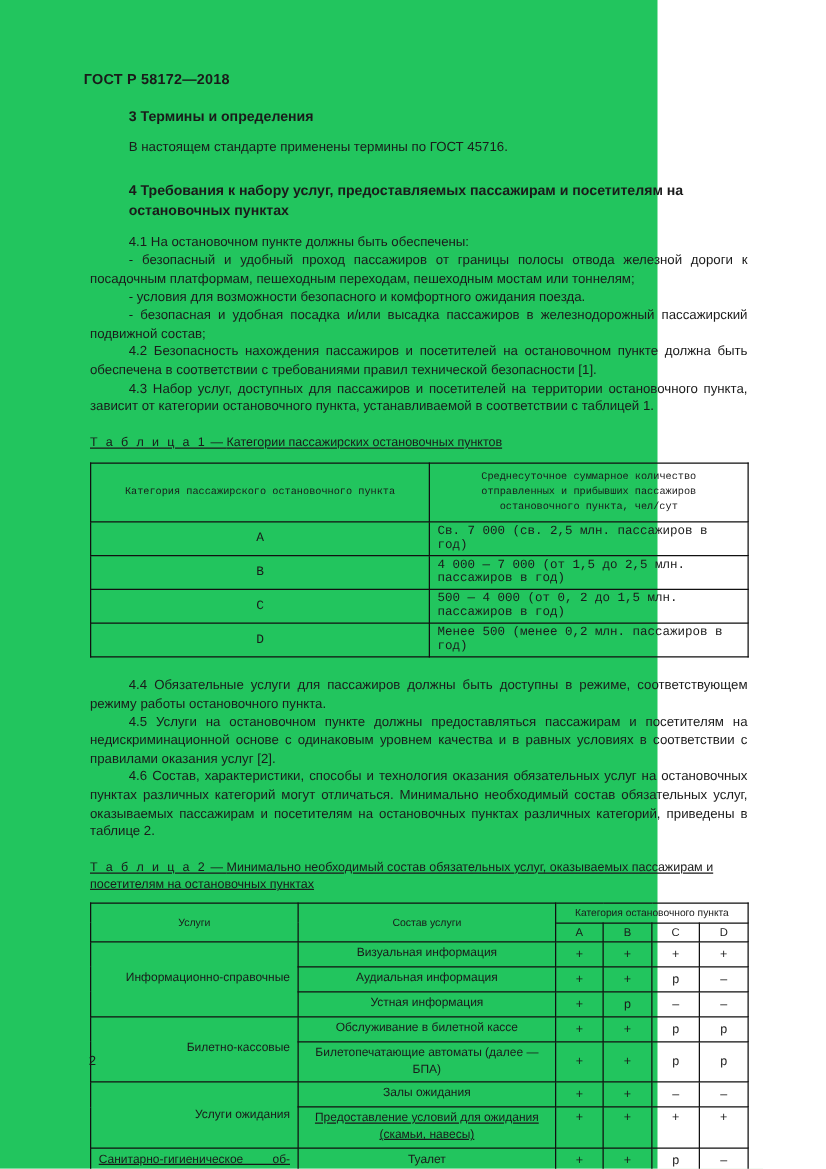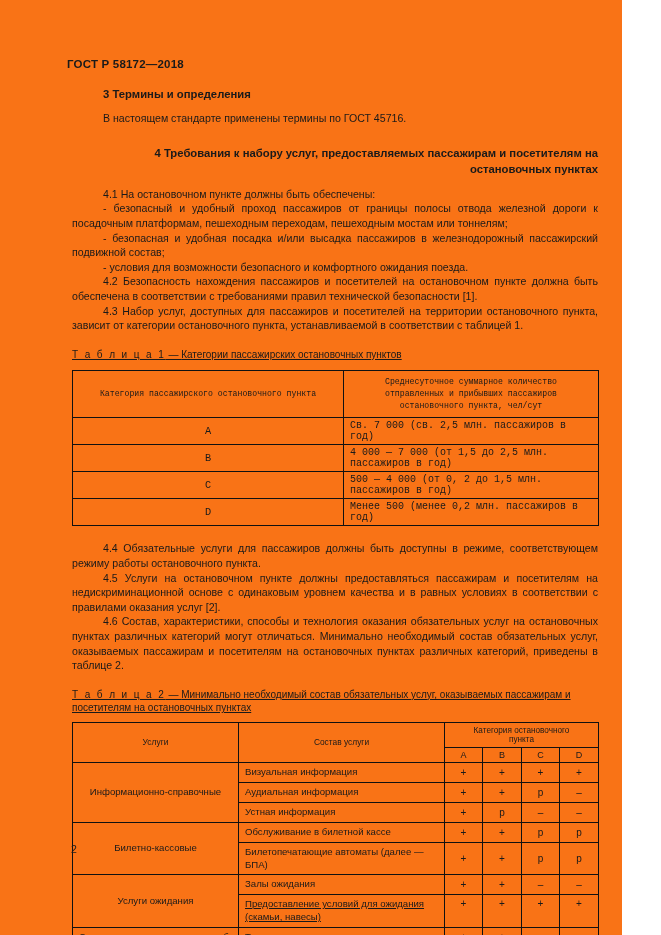--- a/index.html
+++ b/index.html
@@ -11,23 +11,23 @@
     width: 661px;
     height: 935px;
     font-family: "Liberation Sans", sans-serif;
     color: #1a1a1a;
     position: relative;
     overflow: hidden;
   }
   .page {
     position: absolute;
     left: 0; top: 0;
-    width: 622px;
+    width: 526px;
     height: 935px;
-    background: #f97316;
+    background: #22c55e;
   }
   .header-code {
     position: absolute;
     left: 67px;
     top: 58px;
     font-size: 11.5px;
     font-weight: bold;
     letter-spacing: 0.2px;
     white-space: nowrap;
   }
@@ -38,21 +38,21 @@
     width: 526px;
   }
   h2.section-title {
     font-size: 11.3px;
     font-weight: bold;
     margin: 0 0 0 0;
     line-height: 1.45;
     padding-left: 31px;
   }
   .sec3-title { margin-top: 3px; }
-  .sec4-title { margin-top: 0; text-align: right; }
+  .sec4-title { margin-top: 0; }
   p.para {
     font-size: 10.6px;
     line-height: 1.38;
     margin: 0;
     text-align: justify;
     text-justify: inter-word;
     hyphens: none;
   }
   p.indent { text-indent: 31px; }
   .gap-sm { height: 9px; }
@@ -108,41 +108,41 @@
   #table2 { margin-top: 7px; }
   #table2 th, #table2 td { font-size: 9.6px; }
   #table2 th.t2-h {
     text-align: center;
     font-size: 8.4px;
     padding: 4px 3px;
     margin-top: 27px;
   }
   #table2 th.t2-cat-head {
     font-size: 8.2px;
-    padding: 3px 16px;
+    padding: 3px 2px;
     text-align: center;
   }
   #table2 th.t2-letter {
     font-size: 9px;
     text-align: center;
     padding: 2px 0;
   }
   #table2 td.svc {
-    text-align: center;
+    text-align: right;
     padding: 3px 6px;
     font-size: 9.6px;
     line-height: 1.35;
   }
   #table2 td.svc-just {
     text-align: justify;
     text-justify: inter-word;
     text-decoration: underline;
   }
   #table2 td.comp {
-    text-align: left;
+    text-align: center;
     padding: 3px 6px;
     font-size: 9.6px;
     line-height: 1.35;
   }
   #table2 td.mark {
     text-align: center;
     font-size: 10px;
     padding: 3px 0;
   }
   #table2 td.note-cell {
@@ -171,22 +171,22 @@
     <div class="gap-sm"></div>
     <p class="para indent">В настоящем стандарте применены термины по ГОСТ 45716.</p>
 
     <div class="gap-lg"></div>
 
     <h2 class="section-title sec4-title">4 Требования к набору услуг, предоставляемых пассажирам и посетителям на остановочных пунктах</h2>
     <div class="gap-sm"></div>
 
     <p class="para indent">4.1 На остановочном пункте должны быть обеспечены:</p>
     <p class="para indent">- безопасный и удобный проход пассажиров от границы полосы отвода железной дороги к посадочным платформам, пешеходным переходам, пешеходным мостам или тоннелям;</p>
+    <p class="para indent">- условия для возможности безопасного и комфортного ожидания поезда.</p>
     <p class="para indent">- безопасная и удобная посадка и/или высадка пассажиров в железнодорожный пассажирский подвижной состав;</p>
-    <p class="para indent">- условия для возможности безопасного и комфортного ожидания поезда.</p>
     <p class="para indent">4.2 Безопасность нахождения пассажиров и посетителей на остановочном пункте должна быть обеспечена в соответствии с требованиями правил технической безопасности [1].</p>
     <p class="para indent">4.3 Набор услуг, доступных для пассажиров и посетителей на территории остановочного пункта, зависит от категории остановочного пункта, устанавливаемой в соответствии с таблицей 1.</p>
 
     <div class="gap-md"></div>
 
     <p class="table-caption"><span class="cap-spaced">Т а б л и ц а  1</span><span> — </span><span>Категории пассажирских остановочных пунктов</span></p>
 
     <table class="doc-table" id="table1">
       <colgroup>
           <col style="width:271px">

